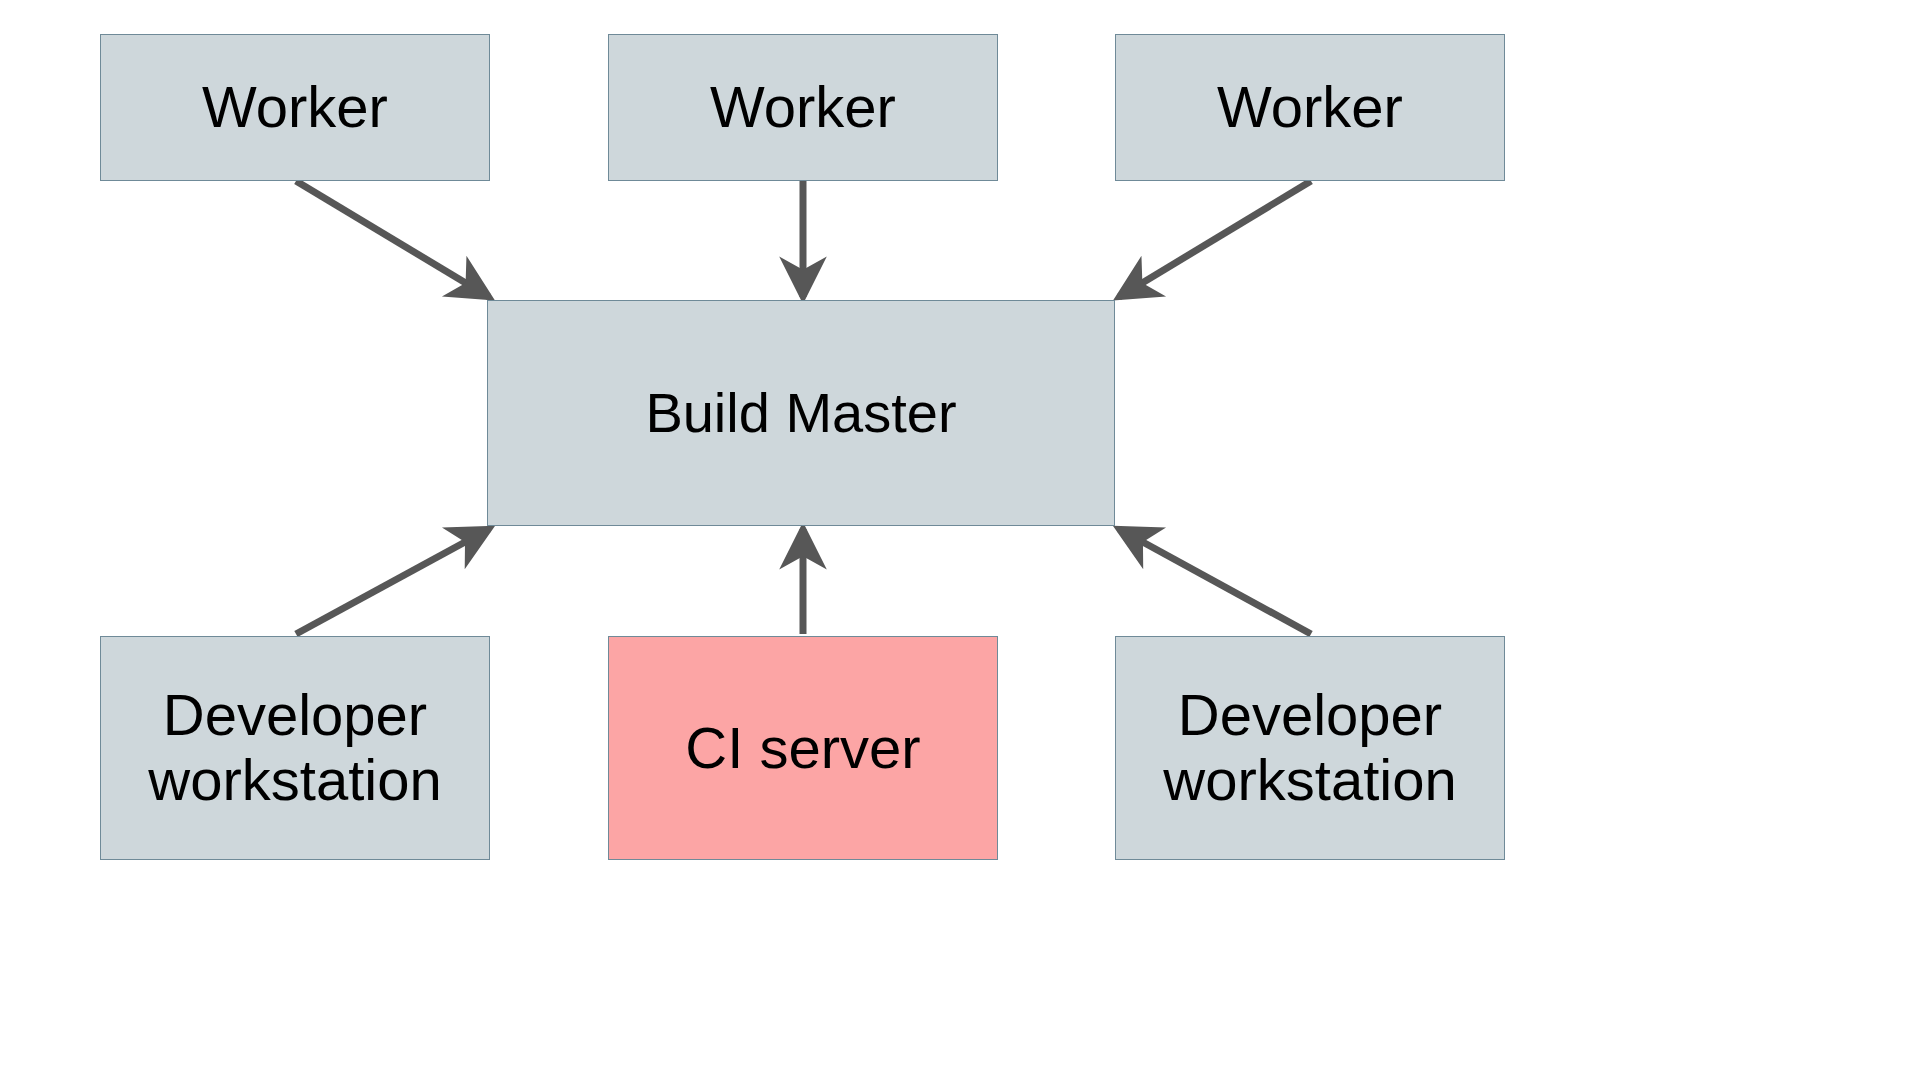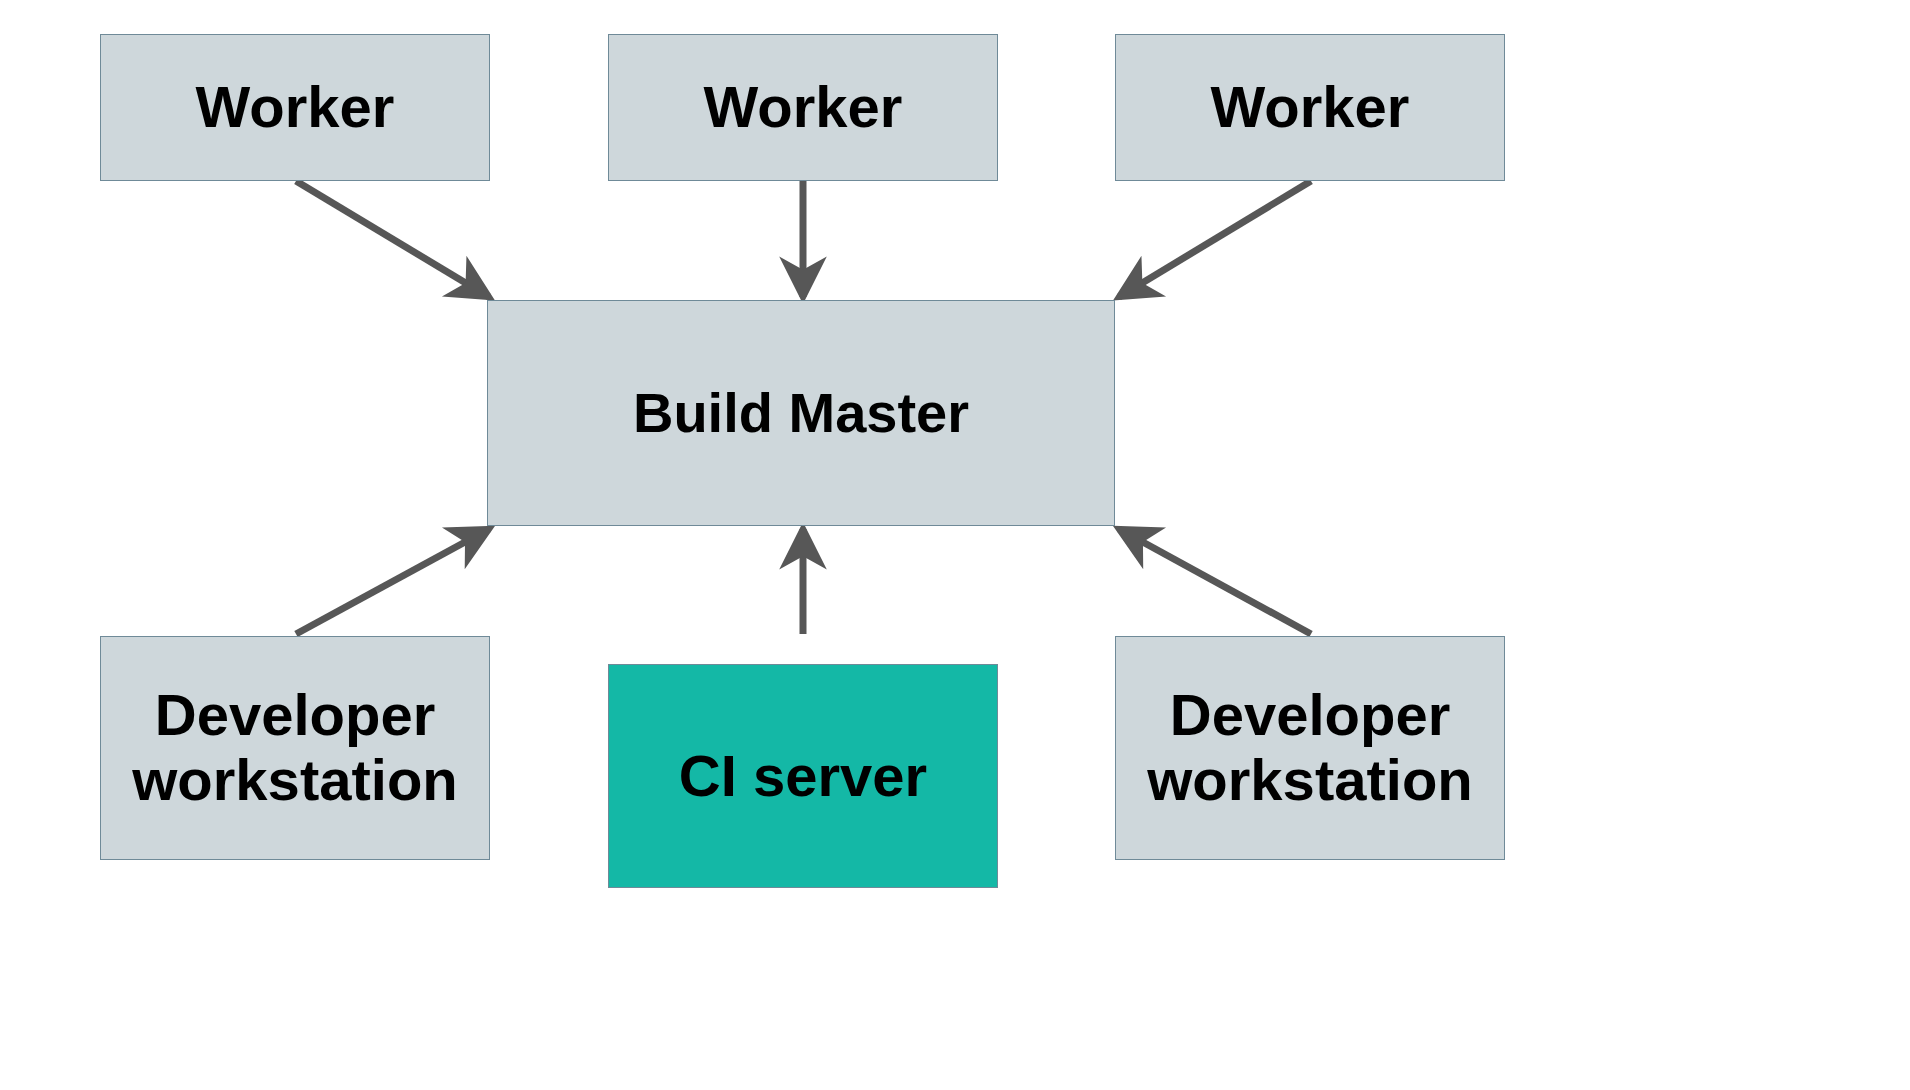--- a/index.html
+++ b/index.html
@@ -33,21 +33,21 @@
     justify-content: center;
     text-align: center;
     color: #000000;
     z-index: 2;
   }
   .node .label {
     font-size: 58px;
     line-height: 1.12;
     letter-spacing: 0px;
     white-space: pre-line;
-    font-weight: 700;
+    font-weight: 400;
   }
   .node.center .label {
     font-size: 56px;
   }
 </style>
 </head>
 <body>
 
 <div id="canvas">
 
@@ -81,21 +81,21 @@
 
   <div class="node center" style="left: 487px; top: 300px; width: 628px; height: 226px; background: rgb(206, 215, 219); border-color: rgb(111, 138, 152); color: rgb(0, 0, 0);">
     <span class="label">Build Master</span>
   </div>
 
   <div class="node" style="left: 100px; top: 636px; width: 390px; height: 224px; background: rgb(206, 215, 219); border-color: rgb(111, 138, 152); color: rgb(0, 0, 0);">
     <span class="label">Developer
 workstation</span>
   </div>
 
-  <div class="node" style="left: 608px; top: 664px; width: 390px; height: 224px; background: #14b8a6; border-color: rgb(111, 138, 152); color: rgb(0, 0, 0);">
+  <div class="node" style="left: 608px; top: 636px; width: 390px; height: 224px; background: #fca5a5; border-color: rgb(111, 138, 152); color: rgb(0, 0, 0);">
     <span class="label">CI server</span>
   </div>
 
   <div class="node" style="left: 1115px; top: 636px; width: 390px; height: 224px; background: rgb(206, 215, 219); border-color: rgb(111, 138, 152); color: rgb(0, 0, 0);">
     <span class="label">Developer
 workstation</span>
   </div>
 
 </div>
 

